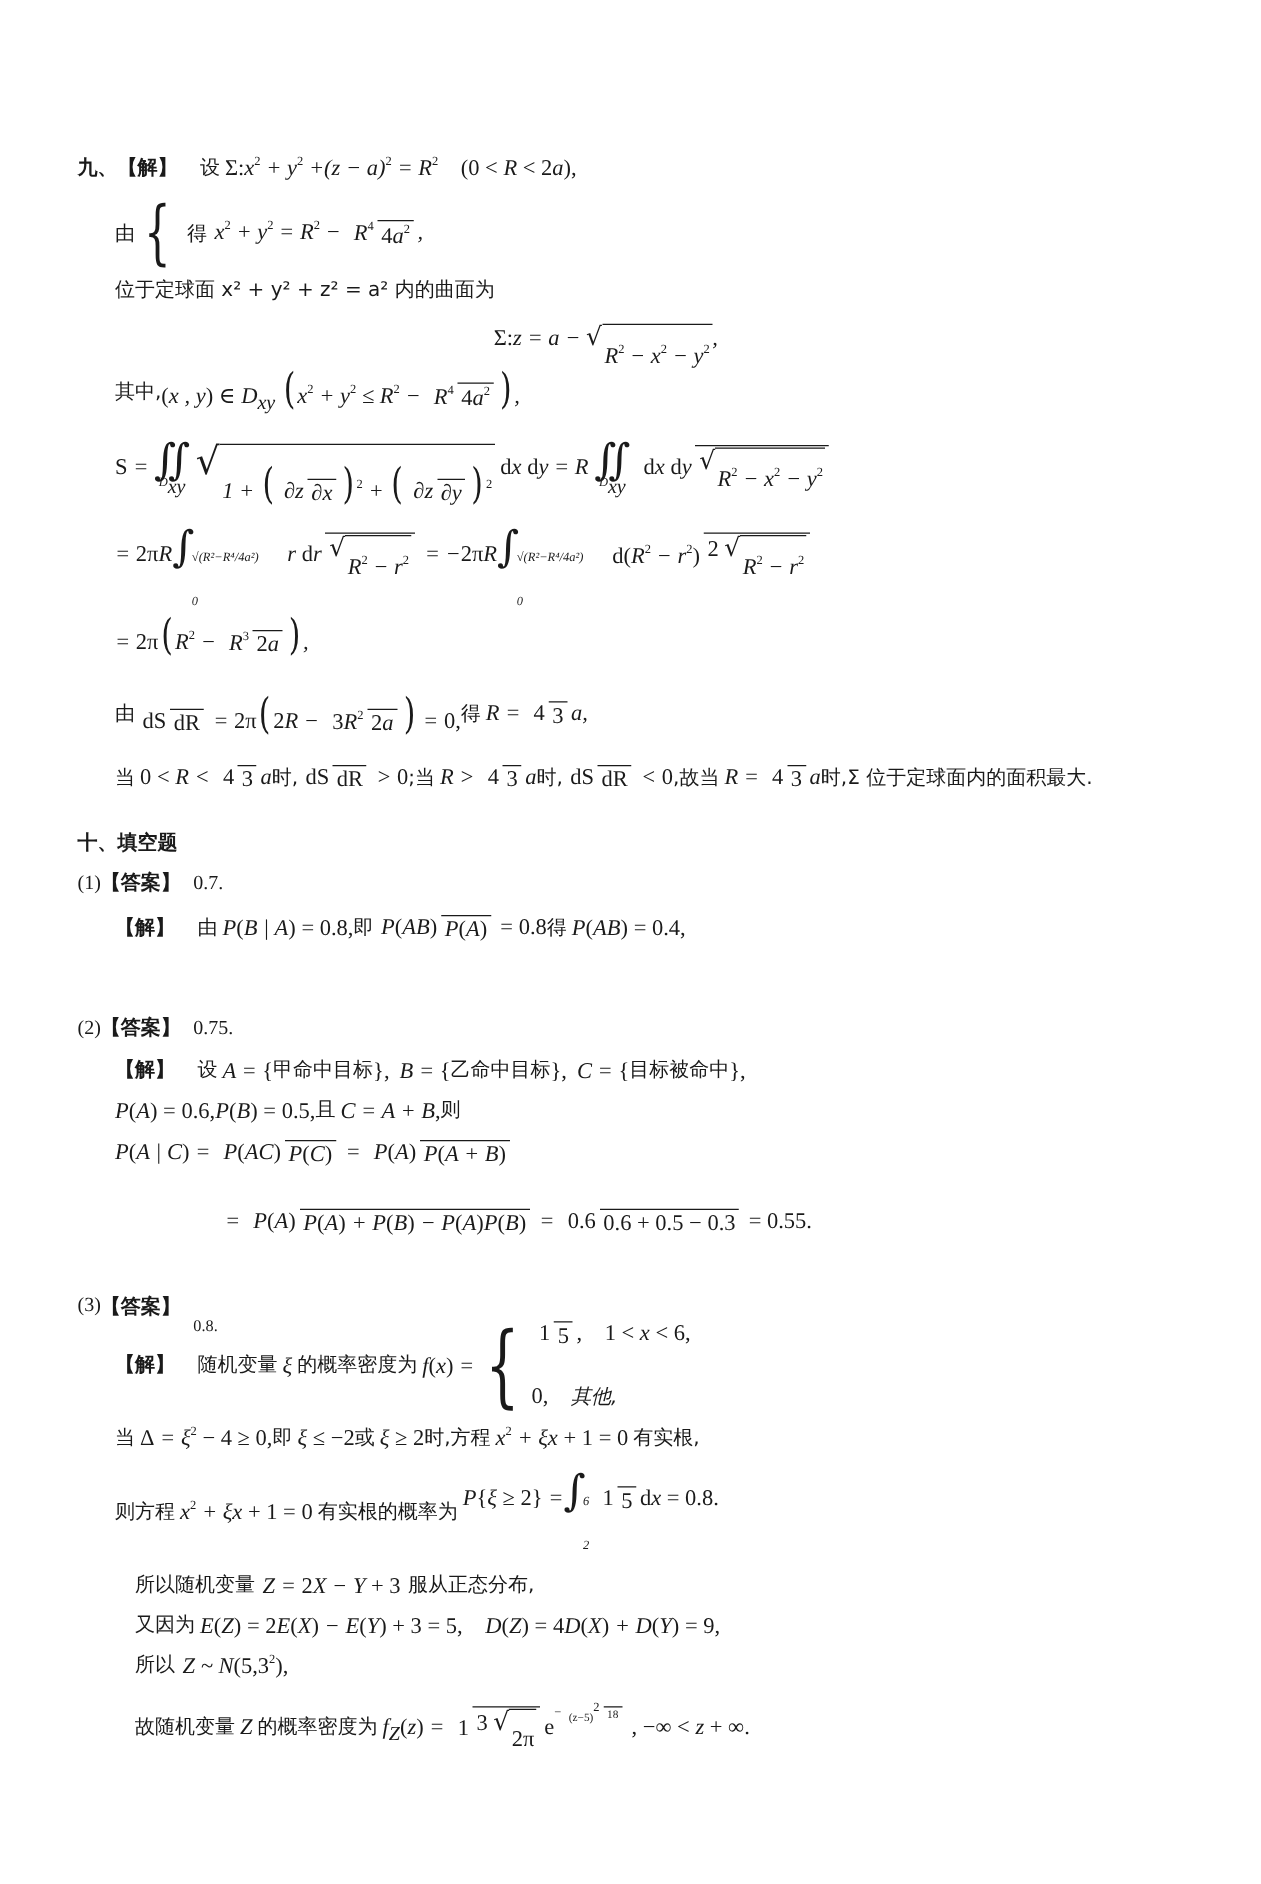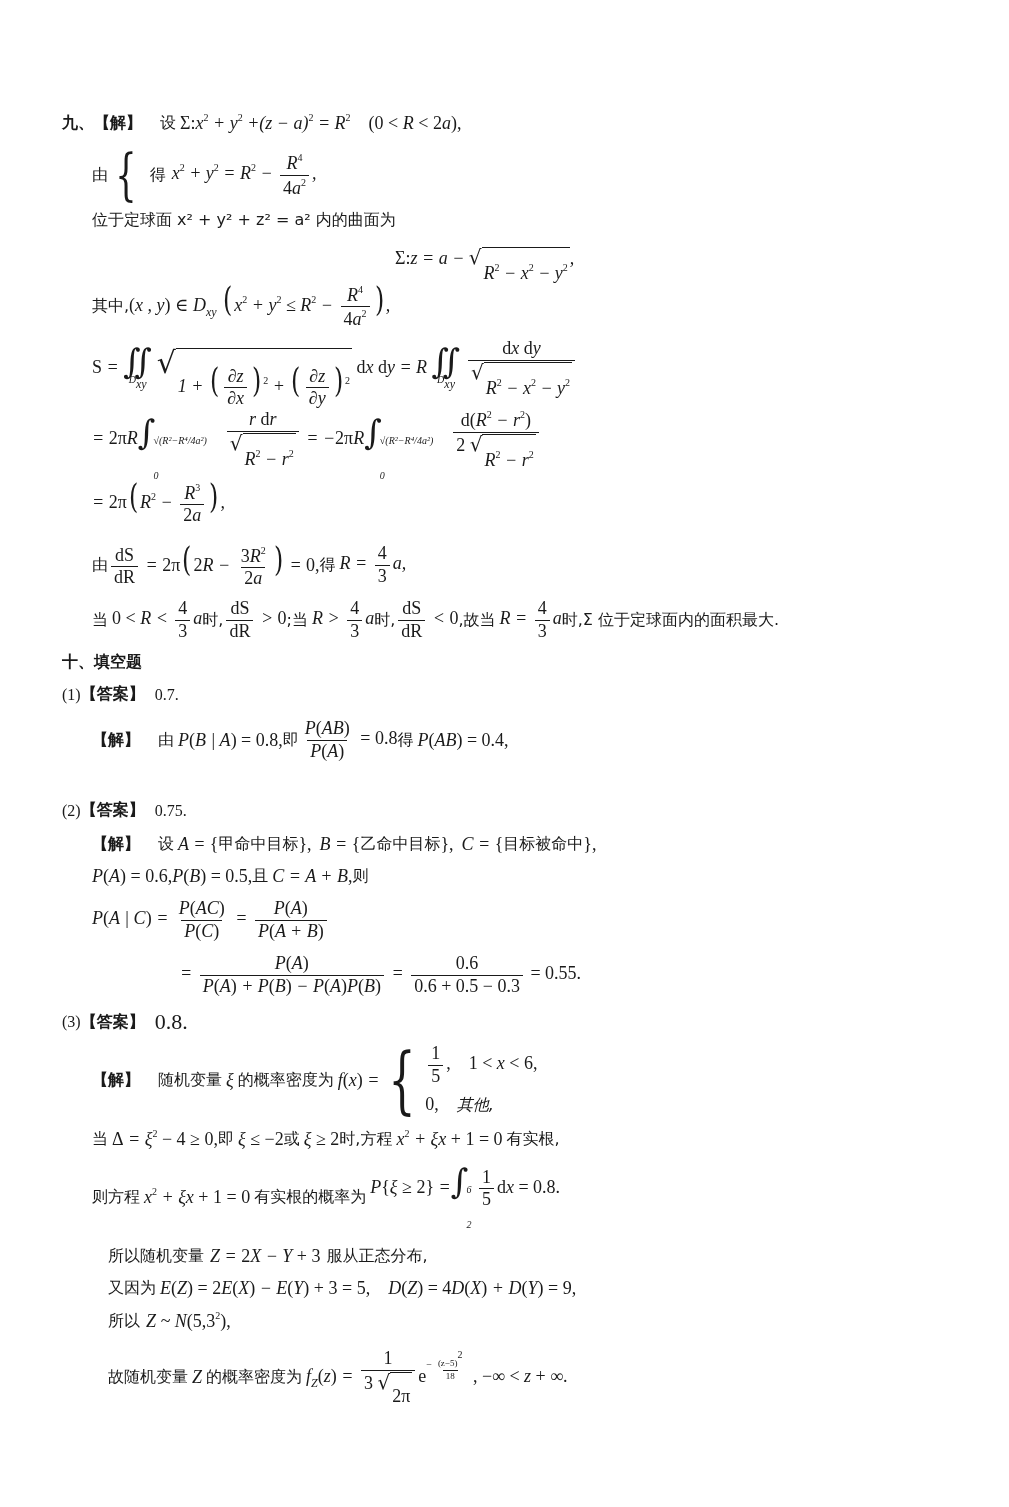--- a/index.html
+++ b/index.html
@@ -1,29 +1,29 @@
 <!DOCTYPE html>
 <html><head>
 <meta charset="utf-8">
 <style>
   html, body { margin: 0; padding: 0; }
   body {
     width: 1009px; height: 1507px; background: #ffffff; color: #1a1a1a;
     font-family: "DejaVu Serif", "Liberation Serif", serif;
     font-size: 16px; position: relative; overflow: hidden;
   }
-  .page { position: absolute; left: 0; top: 4px; width: 1009px; height: 1298px; }
+  .page { position: absolute; left: 0; top: 16px; width: 1009px; height: 1298px; }
   .line { position: absolute; white-space: nowrap; display: flex; align-items: center; }
   .cn { font-family: "DejaVu Sans", "Liberation Sans", sans-serif; font-size: 16px; }
   .bold { font-weight: bold; }
   .m { font-family: "Liberation Serif", "DejaVu Serif", serif; font-style: italic; font-size: 18px; }
   .n { font-family: "Liberation Serif", "DejaVu Serif", serif; font-style: normal; font-size: 18px; }
   sup { font-size: 10px; vertical-align: 8px; font-style: normal; }
-  sub { font-size: 12px; vertical-align: -5px; }
-  .frac { display: inline-flex; flex-direction: column; align-items: center; vertical-align: middle; margin: 0 3px; }
+  sub { font-size: 16px; vertical-align: -5px; }
+  .frac { display: inline-flex; flex-direction: row; align-items: center; vertical-align: middle; margin: 0 3px; }
   .frac > .num { padding: 0 3px 1px; line-height: 1.1; }
   .frac > .den { border-top: 1px solid #1a1a1a; padding: 1px 3px 0; line-height: 1.1; }
   .sqrt { display: inline-flex; align-items: stretch; }
   .sqrt .rad { font-family: "DejaVu Sans", sans-serif; font-style: normal; font-size: 20px; line-height: 1; }
   .sqrt .body { border-top: 1px solid #1a1a1a; padding: 14px 2px 0; }
   .bigparen { font-size: 34px; font-style: normal; line-height: 1; font-family: "DejaVu Serif", serif; transform: scaleX(0.7); display: inline-block; }
   .brace { font-size: 56px; font-style: normal; line-height: 1; font-family: "DejaVu Serif", serif; transform: scaleX(0.6); display: inline-block; }
   .cases { display: inline-flex; flex-direction: column; justify-content: space-between; height: 60px; }
   .intg { font-size: 34px; font-style: normal; font-family: "DejaVu Serif", serif; line-height: 1; display: inline-block; }
   .limits { display: inline-flex; flex-direction: column; justify-content: space-between; height: 46px; font-size: 10px; margin-left: -2px; }
@@ -285,21 +285,21 @@
       <span class="frac">
           <span class="num n">0.6</span>
           <span class="den n">0.6 + 0.5 − 0.3</span>
         </span><span class="n"> = 0.55.</span>
     </span>
   </div>
 
   <div class="line" style="left:62px; top:1005px;">
     <span class="n" style="font-size:16px;">(3)</span>
     <span class="cn bold">【答案】</span>
-    <span class="n" style="margin-left:10px; font-size:22px;">0.8.</span>
+    <span class="n" style="margin-left:10px; font-size:13px;margin-top:32px;">0.8.</span>
   </div>
 
   <div class="line" style="left:92px; top:1038px; height:76px;">
     <span class="cn bold">【解】</span>
     <span class="sp2"></span>
     <span class="cn">随机变量</span>
     <span class="m" style="margin:0 4px;">ξ</span>
     <span class="cn">的概率密度为</span>
     <span class="m" style="margin-left:4px;">f<span class="n">(</span>x<span class="n">)</span> =</span>
     <span class="brace" style="font-size:72px;">{</span>

